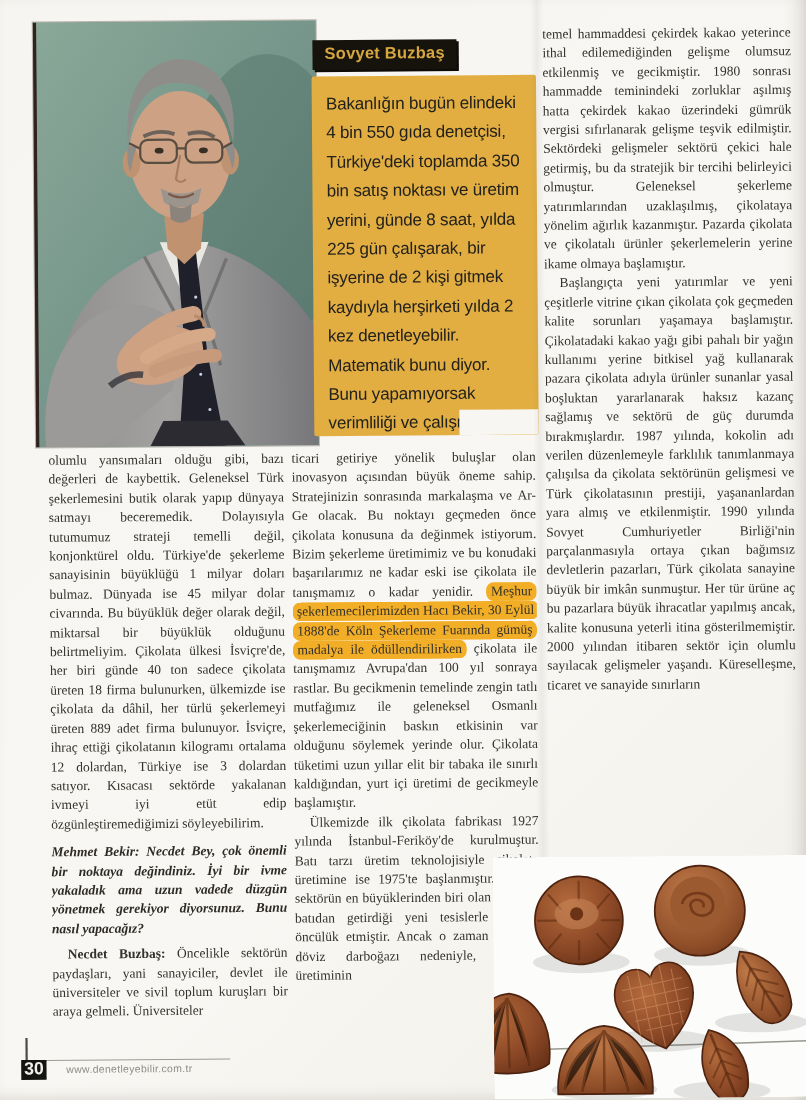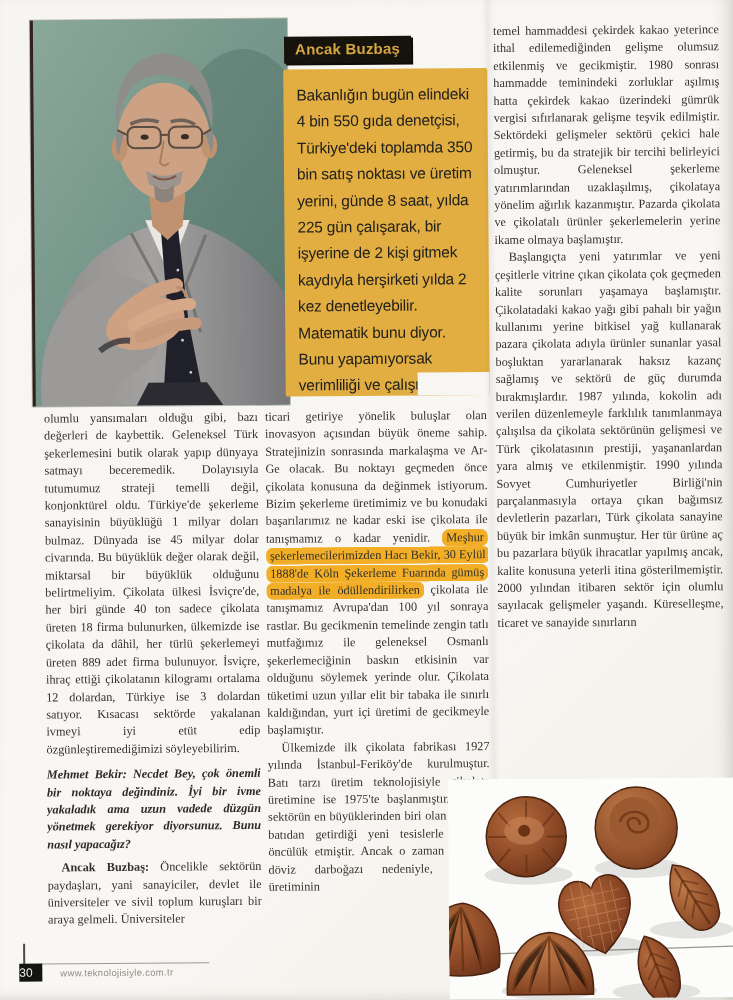--- a/index.html
+++ b/index.html
@@ -77,21 +77,21 @@
     position:absolute;left:448px;top:953px;width:285px;height:1px;
     background:#9a9a95;transform:rotate(-0.15deg);
   }
   
   .footer-vline{position:absolute;left:20px;top:941px;width:2px;height:21px;background:#4a4a46;}
   .footer-hline{position:absolute;left:38px;top:961px;width:168px;height:1px;background:#9c9a94;}
   .page-number{
     position:absolute;left:16px;top:961px;width:23px;height:18px;
     background:#141412;color:#f2f1ec;
     font-family:"Liberation Sans","DejaVu Sans",sans-serif;
-    font-weight:normal;font-size:12px;line-height:18px;
+    font-weight:bold;font-size:16px;line-height:18px;text-align:center;
   }
   .footer-url{
     position:absolute;left:57px;top:965px;
     font-family:"Liberation Sans","DejaVu Sans",sans-serif;
     font-size:9.5px;color:#8f8d86;letter-spacing:.3px;
   }
   
   .gutter{
     position:absolute;left:486px;top:0;width:12px;height:780px;
     background:linear-gradient(to right,rgba(0,0,0,0),rgba(70,70,65,.07),rgba(0,0,0,0));
@@ -162,32 +162,32 @@
           <path d="M100,314 q34,-4 56,2" stroke="#c79a7b" stroke-width="12" stroke-linecap="round" fill="none"></path>
           <path d="M148,276 q8,4 6,12" stroke="#b88c6d" stroke-width="3" fill="none"></path>
         </g>
         <path d="M64,330 q14,-12 30,-10" stroke="#35343c" stroke-width="6" fill="none" opacity=".8"></path>
 
         <path d="M100,385 L112,362 L170,362 L186,385 Z" fill="#2b2b31"></path>
       </svg>
     </div>
 
     <div class="speaker-tag">
-      <span>Ancak Buzbaş</span>
+      <span>Sovyet Buzbaş</span>
     </div>
 
     <div class="pull-quote">
       <span>Bakanlığın bugün elindeki 4 bin 550 gıda denetçisi, Türkiye'deki toplamda 350 bin satış noktası ve üretim yerini, günde 8 saat, yılda 225 gün çalışarak, bir işyerine de 2 kişi gitmek kaydıyla herşirketi yılda 2 kez denetleyebilir. Matematik bunu diyor. Bunu yapamıyorsak verimliliği ve çalışma zamanımızı gözden geçirmemiz gerekiyor.</span>
       <span class="notch"></span>
     </div>
 
     <div class="col col-left">
       <p><span>olumlu yansımaları olduğu gibi, bazı değerleri de kaybettik. Geleneksel Türk şekerlemesini butik olarak yapıp dünyaya satmayı beceremedik. Dolayısıyla tutumumuz strateji temelli değil, konjonktürel oldu. Türkiye'de şekerleme sanayisinin büyüklüğü 1 milyar doları bulmaz. Dünyada ise 45 milyar dolar civarında. Bu büyüklük değer olarak değil, miktarsal bir büyüklük olduğunu belirtmeliyim. Çikolata ülkesi İsviçre'de, her biri günde 40 ton sadece çikolata üreten 18 firma bulunurken, ülkemizde ise çikolata da dâhil, her türlü şekerlemeyi üreten 889 adet firma bulunuyor. İsviçre, ihraç ettiği çikolatanın kilogramı ortalama 12 dolardan, Türkiye ise 3 dolardan satıyor. Kısacası sektörde yakalanan ivmeyi iyi etüt edip özgünleştiremediğimizi söyleyebilirim.</span></p>
       <p class="q-para"><span class="lead">Mehmet Bekir:</span><span> Necdet Bey, çok önemli bir noktaya değindiniz. İyi bir ivme yakaladık ama uzun vadede düzgün yönetmek gerekiyor diyorsunuz. Bunu nasıl yapacağız?</span></p>
-      <p class="a-para"><span class="lead">Ancak Buzbaş:</span><span> Öncelikle sektörün paydaşları, yani sanayiciler, devlet ile üniversiteler ve sivil toplum kuruşları bir araya gelmeli. Üniversiteler</span></p>
+      <p class="a-para"><span class="lead">Necdet Buzbaş:</span><span> Öncelikle sektörün paydaşları, yani sanayiciler, devlet ile üniversiteler ve sivil toplum kuruşları bir araya gelmeli. Üniversiteler</span></p>
     </div>
 
     <div class="col col-mid">
       <p><span>ticari getiriye yönelik buluşlar olan inovasyon açısından büyük öneme sahip. Stratejinizin sonrasında markalaşma ve Ar-Ge olacak. Bu noktayı geçmeden önce çikolata konusuna da değinmek istiyorum. Bizim şekerleme üretimimiz ve bu konudaki başarılarımız ne kadar eski ise çikolata ile tanışmamız o kadar yenidir. </span><mark class="hl">Meşhur şekerlemecilerimizden Hacı Bekir, 30 Eylül 1888'de Köln Şekerleme Fuarında gümüş madalya ile ödüllendirilirken</mark><span> çikolata ile tanışmamız Avrupa'dan 100 yıl sonraya rastlar. Bu gecikmenin temelinde zengin tatlı mutfağımız ile geleneksel Osmanlı şekerlemeciğinin baskın etkisinin var olduğunu söylemek yerinde olur. Çikolata tüketimi uzun yıllar elit bir tabaka ile sınırlı kaldığından, yurt içi üretimi de gecikmeyle başlamıştır.</span></p>
       <p class="indent"><span>Ülkemizde ilk çikolata fabrikası 1927 yılında İstanbul-Feriköy'de kurulmuştur. Batı tarzı üretim teknolojisiyle çikolata üretimine ise 1975'te başlanmıştır. Bugün sektörün en büyüklerinden biri olan kuruluş, batıdan getirdiği yeni tesislerle sektöre öncülük etmiştir. Ancak o zaman yaşanan döviz darboğazı nedeniyle, çikolata üretiminin</span></p>
     </div>
 
     <div class="col col-right">
       <p><span>temel hammaddesi çekirdek kakao yeterince ithal edilemediğinden gelişme olumsuz etkilenmiş ve gecikmiştir. 1980 sonrası hammadde teminindeki zorluklar aşılmış hatta çekirdek kakao üzerindeki gümrük vergisi sıfırlanarak gelişme teşvik edilmiştir. Sektördeki gelişmeler sektörü çekici hale getirmiş, bu da stratejik bir tercihi belirleyici olmuştur. Geleneksel şekerleme yatırımlarından uzaklaşılmış, çikolataya yönelim ağırlık kazanmıştır. Pazarda çikolata ve çikolatalı ürünler şekerlemelerin yerine ikame olmaya başlamıştır.</span></p>
       <p class="indent"><span>Başlangıçta yeni yatırımlar ve yeni çeşitlerle vitrine çıkan çikolata çok geçmeden kalite sorunları yaşamaya başlamıştır. Çikolatadaki kakao yağı gibi pahalı bir yağın kullanımı yerine bitkisel yağ kullanarak pazara çikolata adıyla ürünler sunanlar yasal boşluktan yararlanarak haksız kazanç sağlamış ve sektörü de güç durumda bırakmışlardır. 1987 yılında, kokolin adı verilen düzenlemeyle farklılık tanımlanmaya çalışılsa da çikolata sektörünün gelişmesi ve Türk çikolatasının prestiji, yaşananlardan yara almış ve etkilenmiştir. 1990 yılında Sovyet Cumhuriyetler Birliği'nin parçalanmasıyla ortaya çıkan bağımsız devletlerin pazarları, Türk çikolata sanayine büyük bir imkân sunmuştur. Her tür ürüne aç bu pazarlara büyük ihracatlar yapılmış ancak, kalite konusuna yeterli itina gösterilmemiştir. 2000 yılından itibaren sektör için olumlu sayılacak gelişmeler yaşandı. Küreselleşme, ticaret ve sanayide sınırların</span></p>
@@ -271,16 +271,16 @@
           <g stroke="#5a2a10" stroke-width="2.2" opacity="0.6">
             <path d="M12,128 L14,192 M12,128 C2,148 -2,168 -2,190 M12,128 C24,148 30,168 32,190 M12,130 C-8,146 -16,166 -18,186"></path>
           </g>
         </g>
       </svg>
     </div>
 
     <div class="footer-vline"></div>
     <div class="footer-hline"></div>
     <div class="page-number">30</div>
-    <div class="footer-url">www.teknolojisiyle.com.tr</div>
+    <div class="footer-url">www.denetleyebilir.com.tr</div>
 
   </div>
 </div>
 
 </body></html>

